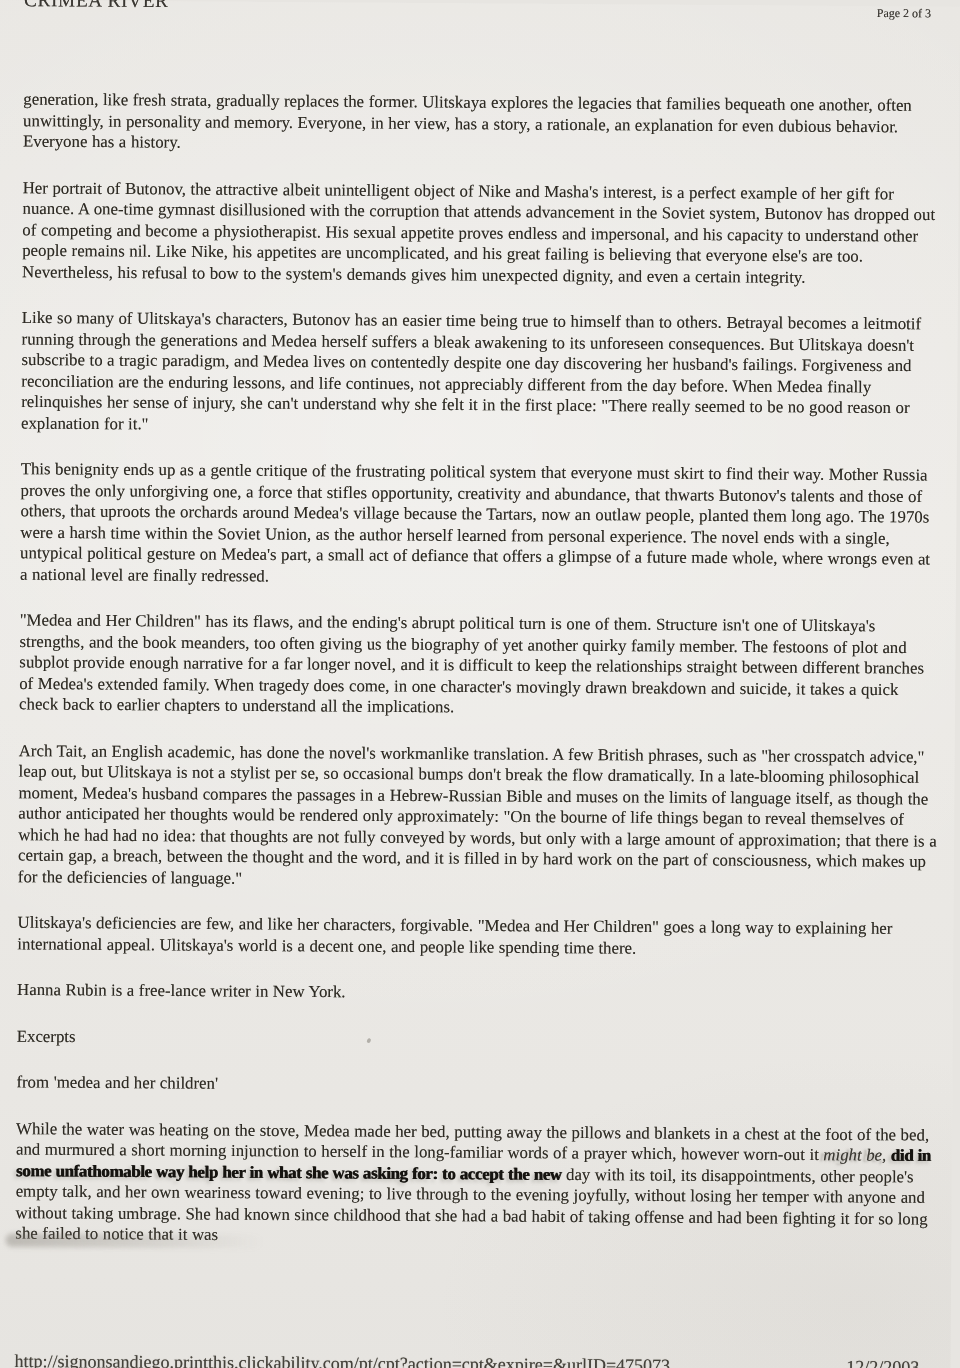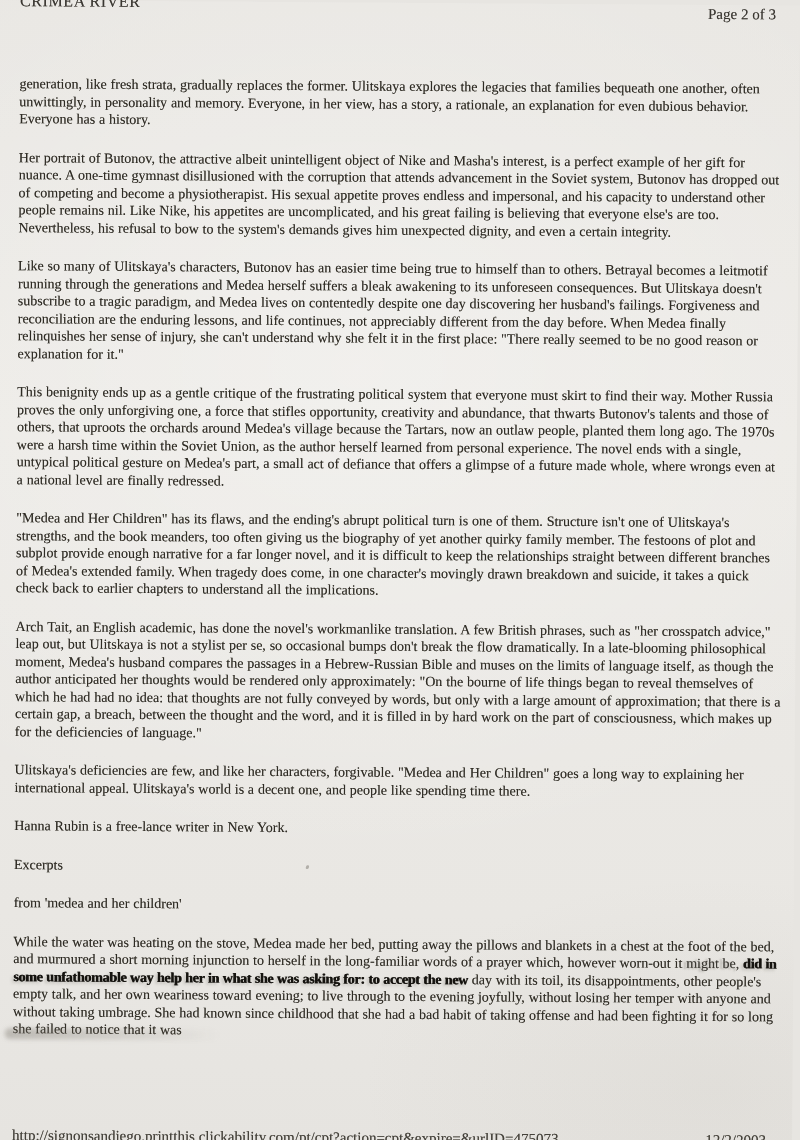--- a/index.html
+++ b/index.html
@@ -34,21 +34,21 @@
     font-size: 16px;
     letter-spacing: 0.6px;
     color: #3a3732;
     text-shadow: 0 0 0.5px rgba(60,56,50,0.55);
     white-space: nowrap;
   }
   .masthead-right {
     position: absolute;
     top: 1px;
     right: 24px;
-    font-size: 15px;
+    font-size: 10px;
     color: #3a3732;
     text-shadow: 0 0 0.5px rgba(60,56,50,0.55);
     white-space: nowrap;
   }
 
   .article {
     position: absolute;
     top: 75px;
     left: 20px;
     width: 768px;
@@ -60,20 +60,21 @@
     text-align: left;
     color: #2e2b24;
     text-shadow: 0 0 0.5px rgba(62,58,50,0.55);
     word-spacing: 0.3px;
   }
   .article p:last-child { margin-bottom: 0; }
 
   .seg-ghost {
     color: #3a3833;
     text-shadow: -3px 1px 2px rgba(132,128,120,0.65), 0 0 0.5px rgba(62,58,50,0.55);
+    font-style: italic;
   }
   .seg-artifact-bold {
     font-weight: bold;
     letter-spacing: -0.25px;
     color: #161410;
     text-shadow: 0.6px 0 0 #161410, -2px 2px 3px rgba(110,106,98,0.35);
   }
 
   .ghost-smear {
     position: absolute;

